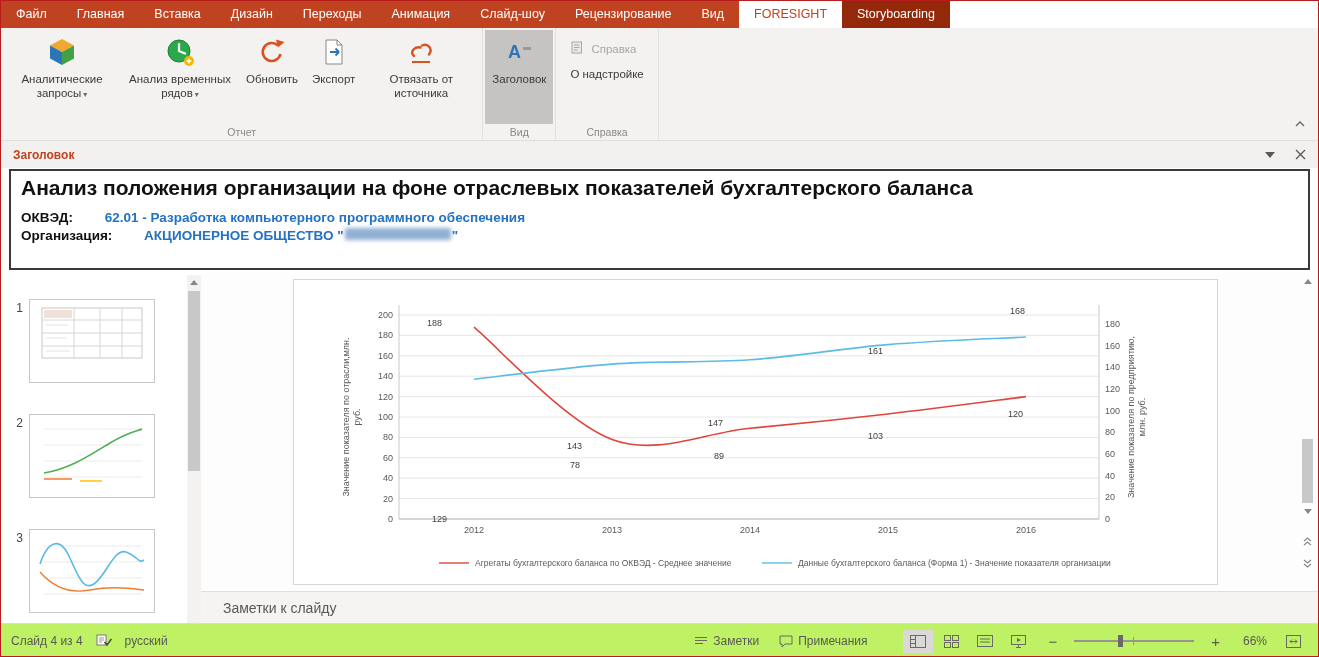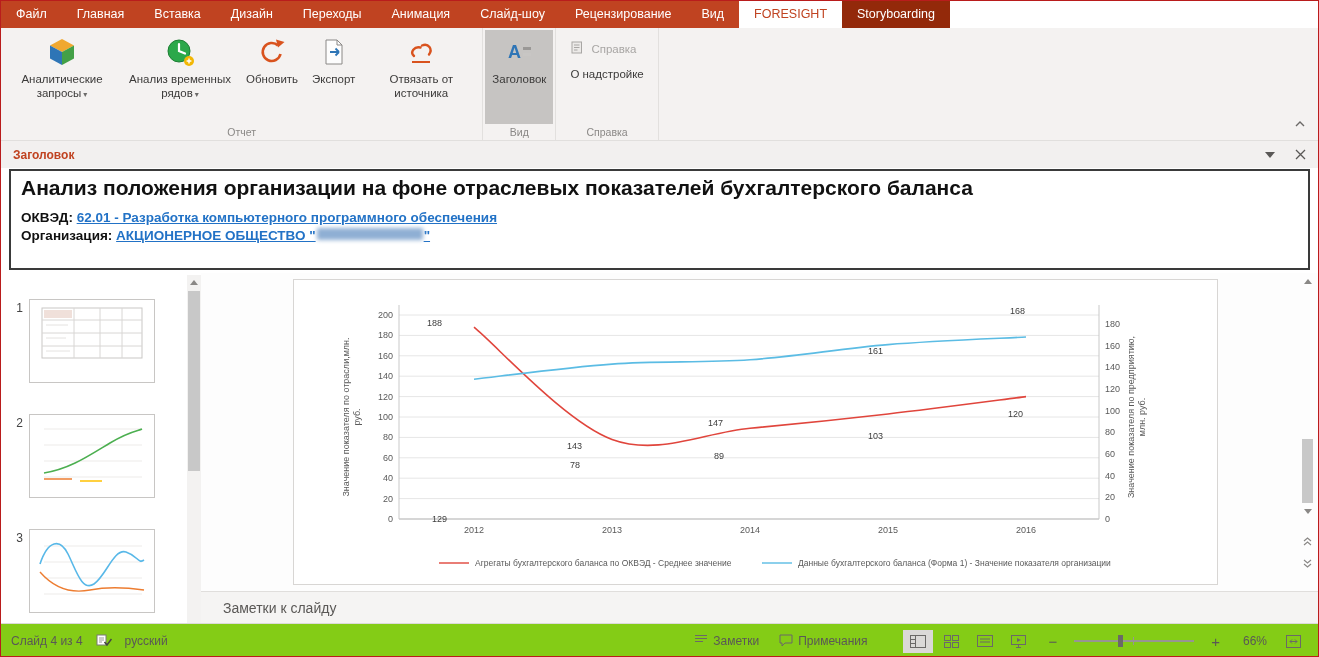--- a/index.html
+++ b/index.html
@@ -33,21 +33,21 @@
 
   
   .pane-header{height:27px;background:#F2F0EF;display:flex;align-items:center;padding:0 12px;}
   .pane-title{color:var(--red);font-weight:bold;font-size:12px;}
   .pane-actions{margin-left:auto;display:flex;gap:20px;align-items:center;}
   .pane-actions span{cursor:pointer;display:flex;align-items:center;}
   .title-wrap{height:105px;background:#fff;padding:1px 8px 3px;overflow:hidden;}
   .title-box{border:2px solid #3A3A3A;padding:5px 10px 7px;height:100%;}
   .report-title{font-size:21px;font-weight:bold;color:#111;margin-bottom:10px;white-space:nowrap;}
   .field{font-size:13.5px;font-weight:bold;margin-top:3px;color:#111;white-space:nowrap;}
-  .flink{color:var(--link);text-decoration:underline;cursor:pointer;}
+  .flink{color:var(--link);cursor:pointer;margin-left:28px;}
   .redacted{display:inline-block;width:106px;height:12px;background:#8FAFD4;filter:blur(2px);border-radius:1px;margin:0 1px;vertical-align:baseline;}
 
   
   .main{display:flex;height:350px;}
   .thumbs{width:200px;position:relative;background:#fff;flex:none;}
   .thumb-item{position:absolute;left:6px;display:flex;gap:6px;}
   .tnum{font-size:12px;color:#444;width:16px;text-align:right;padding-top:2px;}
   .tframe{width:126px;height:84px;background:#fff;border:1px solid #C8C6C4;cursor:pointer;overflow:hidden;}
   .tscroll{position:absolute;right:0;top:2px;bottom:0;width:14px;background:#F3F2F1;}
   .tsarrow{height:14px;display:flex;align-items:center;justify-content:center;cursor:pointer;}
@@ -57,24 +57,24 @@
   .slide-area{flex:1;position:relative;}
   .slide{position:absolute;left:92px;top:6px;width:925px;height:306px;background:#fff;border:1px solid #D8D6D4;}
   #chart{position:absolute;left:0;top:0;}
   .notes-bar{height:32px;border-top:1px solid #E0DEDC;background:#F5F4F3;display:flex;align-items:center;padding-left:22px;font-size:14px;color:#5A5856;cursor:text;}
 
   .vscroll{position:absolute;right:3px;top:6px;width:15px;height:300px;}
   .vs{position:absolute;left:0;width:15px;display:flex;align-items:center;justify-content:center;cursor:pointer;}
   .vthumb{position:absolute;left:2px;right:2px;top:160px;height:64px;background:#C8C8C8;}
 
   
-  .status{height:35px;background:#84cc16;border-top:1px solid #DCDAD8;display:flex;align-items:center;padding:0 10px;font-size:12px;color:#5A5856;}
+  .status{height:35px;background:#bef264;border-top:1px solid #DCDAD8;display:flex;align-items:center;padding:0 10px;font-size:12px;color:#5A5856;}
   .sb-left{display:flex;align-items:center;gap:13px;}
   .sb-right{margin-left:auto;display:flex;align-items:center;gap:12px;}
-  .sbtn{display:flex;align-items:flex-start;gap:5px;cursor:pointer;padding:3px 4px;}
+  .sbtn{display:flex;align-items:center;gap:5px;cursor:pointer;padding:3px 4px;}
   .viewgroup{display:flex;gap:4px;margin-left:20px;}
   .viewbtn{padding:5px 7px;cursor:pointer;display:flex;align-items:center;}
   .viewbtn.active{background:#DBD9D7;}
   .zoom-glyph{font-size:15px;cursor:pointer;padding:0 3px;color:#5A5856;}
   .zoomtrack{width:120px;height:2px;background:#979593;position:relative;margin:0 2px;cursor:pointer;}
   .zoomtick{position:absolute;left:59px;top:-3px;width:1px;height:8px;background:#979593;}
   .zoomthumb{position:absolute;left:44px;top:-5px;width:5px;height:12px;background:#6B6967;cursor:pointer;}
   .zoompct{min-width:32px;text-align:right;cursor:pointer;}
 </style>
 </head>

